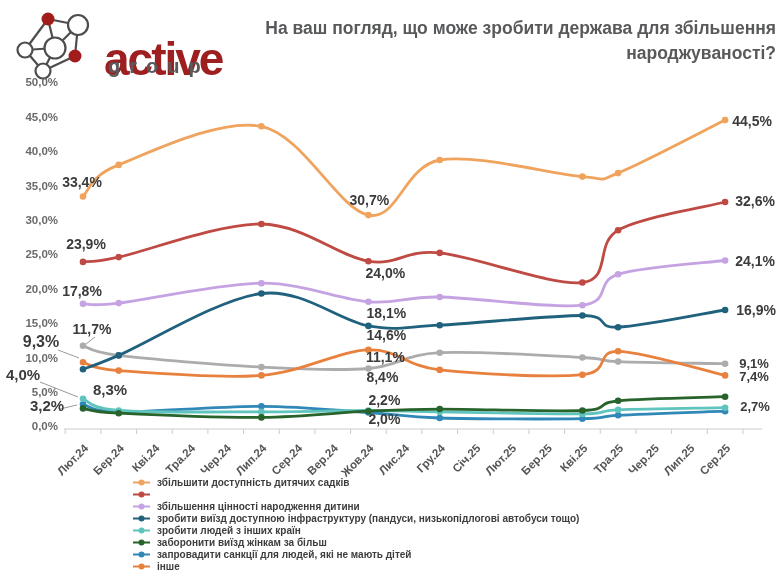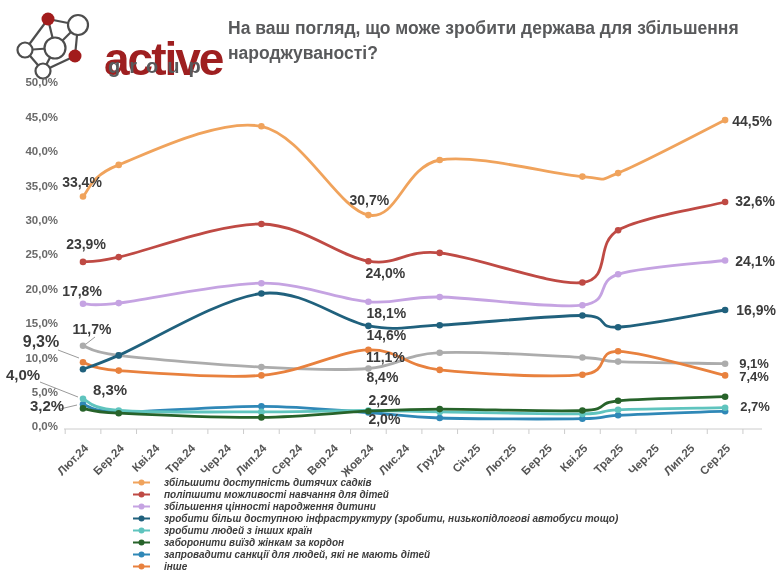--- a/index.html
+++ b/index.html
@@ -4,30 +4,30 @@
 <style>
   html,body{margin:0;padding:0;background:#ffffff;}
   body{width:780px;height:585px;position:relative;overflow:hidden;
        font-family:"Liberation Sans", sans-serif;}
   .logo-wrap{position:absolute;left:8px;top:2px;width:230px;height:80px;}
   .logo-net{position:absolute;left:0;top:0;}
   .brand{position:absolute;left:96px;top:6px;font-size:46px;font-weight:800;
          color:#9e1f20;letter-spacing:-2px;line-height:1;margin-top:28px;}
   .brand-sub{position:absolute;left:100px;top:54px;font-size:20px;font-weight:700;
          color:#58595b;letter-spacing:9px;line-height:1;}
-  .title{position:absolute;left:228px;top:16px;width:548px;text-align:left;
+  .title{position:absolute;left:228px;top:16px;width:548px;text-align:right;
          font-size:17.5px;font-weight:700;color:#58595b;line-height:1.45;}
   #chart{position:absolute;left:0;top:0;}
   .ylab{font-size:11.5px;font-weight:700;fill:#6a6a6a;}
   .xlab{font-size:11.5px;font-weight:700;fill:#555555;}
   .ann{font-weight:700;fill:#3b3b3b;}
   #legend{position:absolute;left:133px;top:477px;}
   .leg-row{display:flex;align-items:center;height:11.9px;}
   .leg-text{font-size:10px;font-weight:600;color:#3d3d3d;white-space:nowrap;
-            margin-left:14px;font-style:italic;}
+            margin-left:7px;}
 </style>
 </head>
 <body>
 
 <div class="logo-wrap">
   <svg class="logo-net" width="95" height="78" viewBox="0 0 95 78">
     <g stroke="#4d4d4d" stroke-width="2.2">
       <line x1="40" y1="17" x2="70" y2="23"></line>
       <line x1="40" y1="17" x2="17" y2="48"></line>
       <line x1="40" y1="17" x2="47" y2="46"></line>
@@ -219,49 +219,48 @@
         <line x1="0" y1="4.5" x2="17" y2="4.5" stroke="#f0a35c" stroke-width="2"></line>
         <circle cx="8.5" cy="4.5" r="3" fill="#f0a35c"></circle>
       </svg>
       <span class="leg-text">збільшити доступність дитячих садків</span>
     </div>
     <div class="leg-row">
       <svg width="17" height="9">
         <line x1="0" y1="4.5" x2="17" y2="4.5" stroke="#bf4a44" stroke-width="2"></line>
         <circle cx="8.5" cy="4.5" r="3" fill="#bf4a44"></circle>
       </svg>
-      <span class="leg-text">поліпшити можливості навчання для дітей</span>
     </div>
     <div class="leg-row">
       <svg width="17" height="9">
         <line x1="0" y1="4.5" x2="17" y2="4.5" stroke="#c5a3e2" stroke-width="2"></line>
         <circle cx="8.5" cy="4.5" r="3" fill="#c5a3e2"></circle>
       </svg>
       <span class="leg-text">збільшення цінності народження дитини</span>
     </div>
     <div class="leg-row">
       <svg width="17" height="9">
         <line x1="0" y1="4.5" x2="17" y2="4.5" stroke="#20617d" stroke-width="2"></line>
         <circle cx="8.5" cy="4.5" r="3" fill="#20617d"></circle>
       </svg>
-      <span class="leg-text">зробити більш доступною інфраструктуру (зробити, низькопідлогові автобуси тощо)</span>
+      <span class="leg-text">зробити виїзд доступною інфраструктуру (пандуси, низькопідлогові автобуси тощо)</span>
     </div>
     <div class="leg-row">
       <svg width="17" height="9">
         <line x1="0" y1="4.5" x2="17" y2="4.5" stroke="#5fc4be" stroke-width="2"></line>
         <circle cx="8.5" cy="4.5" r="3" fill="#5fc4be"></circle>
       </svg>
       <span class="leg-text">зробити людей з інших країн</span>
     </div>
     <div class="leg-row">
       <svg width="17" height="9">
         <line x1="0" y1="4.5" x2="17" y2="4.5" stroke="#27632a" stroke-width="2"></line>
         <circle cx="8.5" cy="4.5" r="3" fill="#27632a"></circle>
       </svg>
-      <span class="leg-text">заборонити виїзд жінкам за кордон</span>
+      <span class="leg-text">заборонити виїзд жінкам за більш</span>
     </div>
     <div class="leg-row">
       <svg width="17" height="9">
         <line x1="0" y1="4.5" x2="17" y2="4.5" stroke="#2f88b7" stroke-width="2"></line>
         <circle cx="8.5" cy="4.5" r="3" fill="#2f88b7"></circle>
       </svg>
       <span class="leg-text">запровадити санкції для людей, які не мають дітей</span>
     </div>
     <div class="leg-row">
       <svg width="17" height="9">

